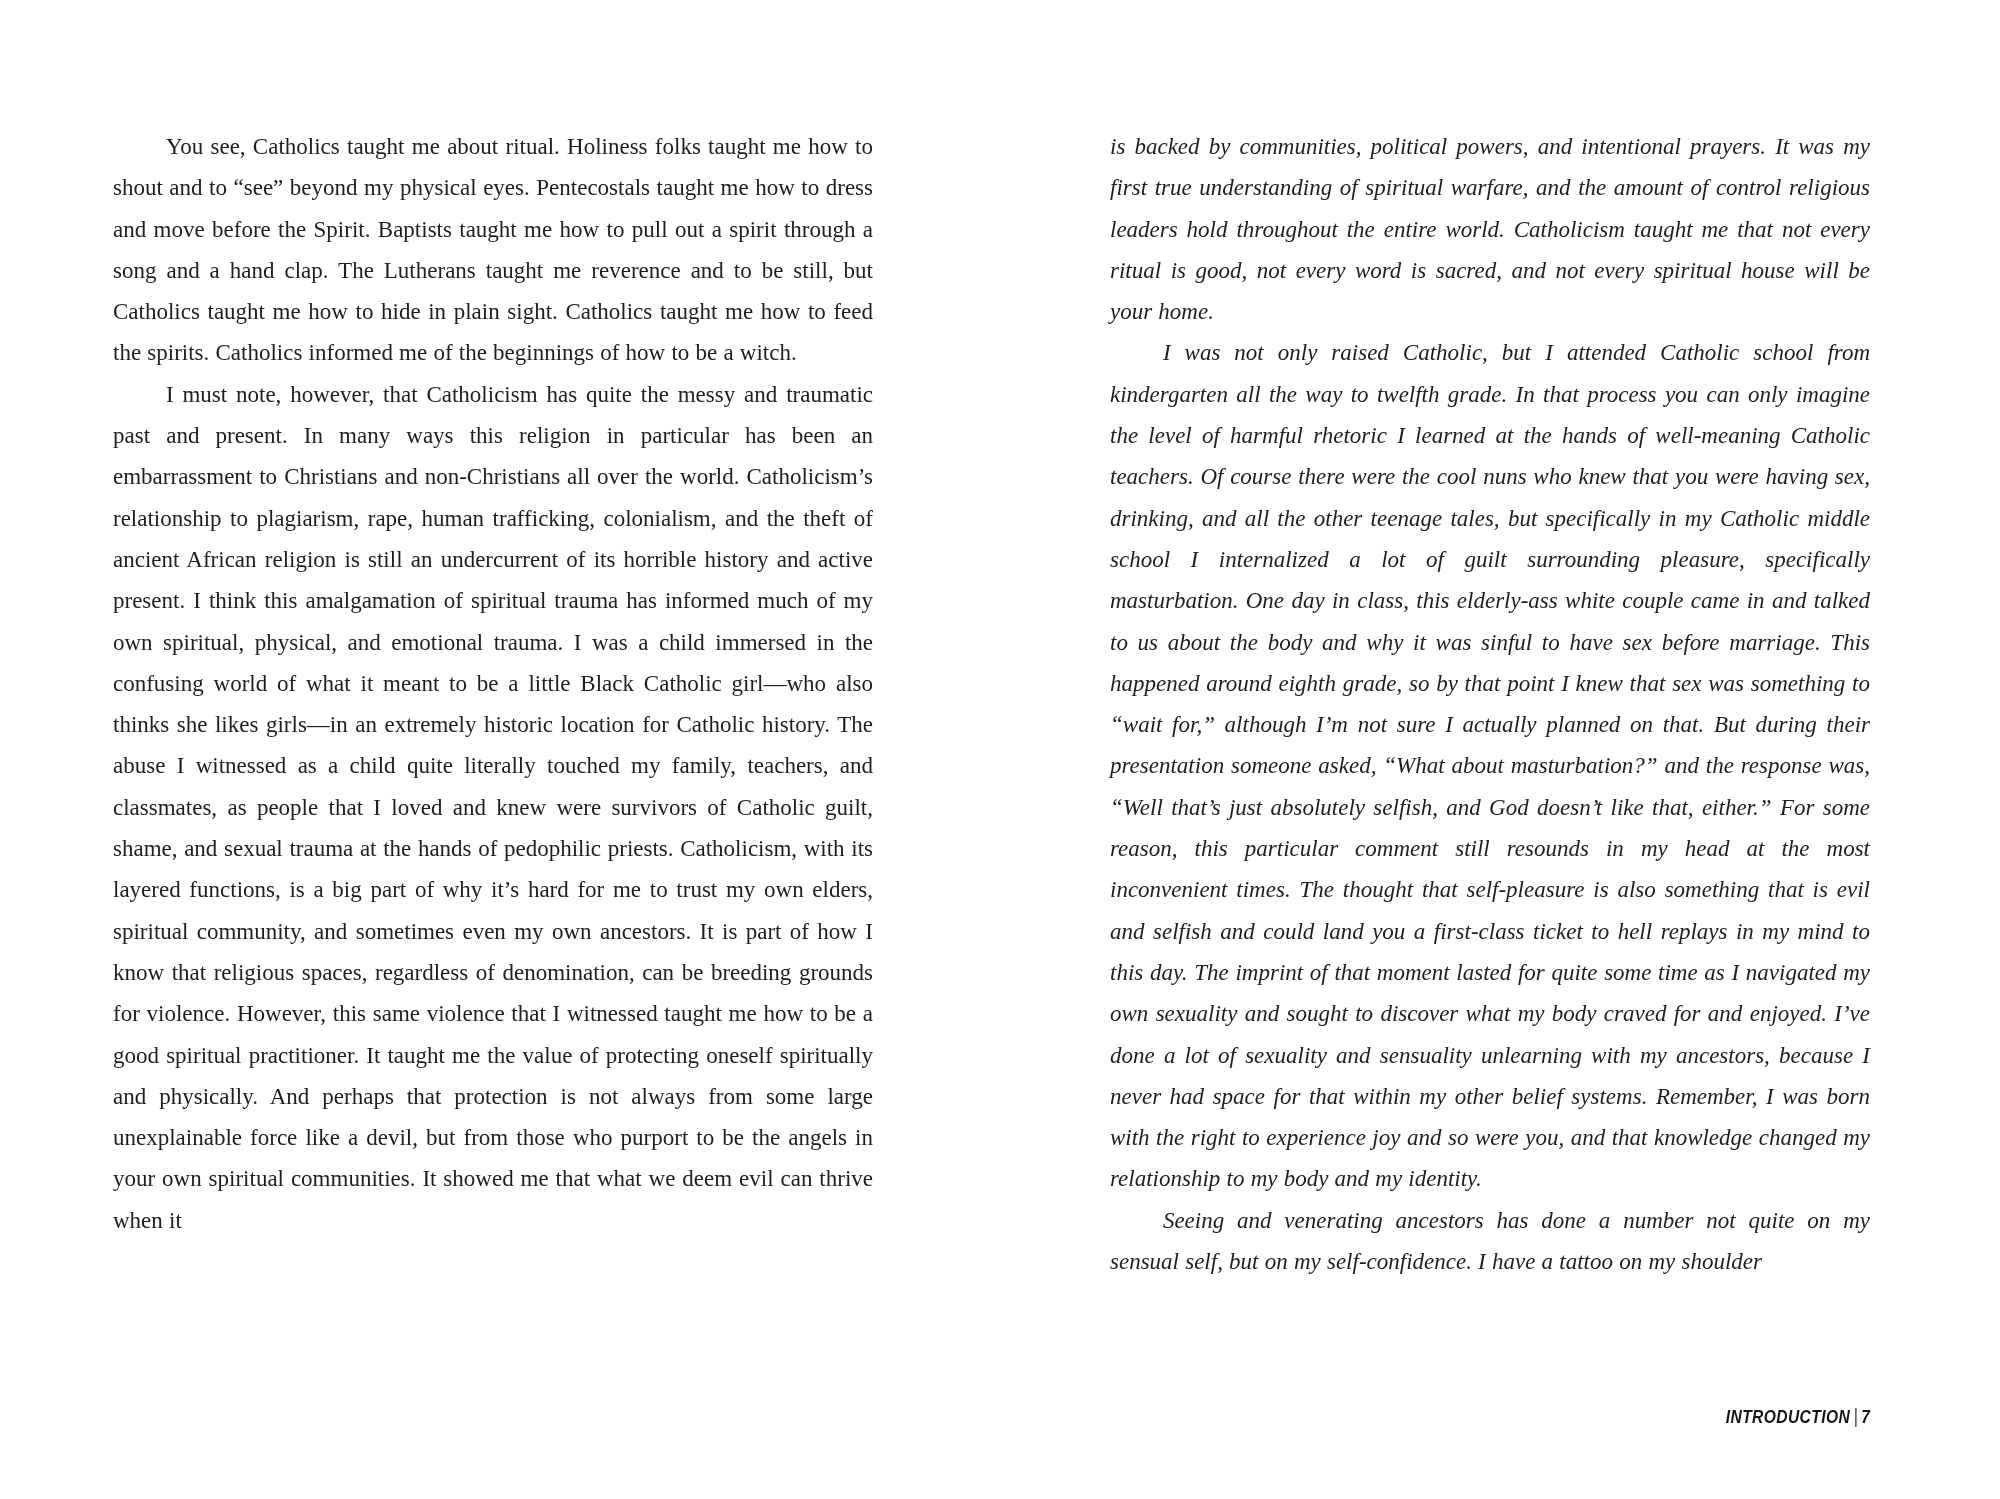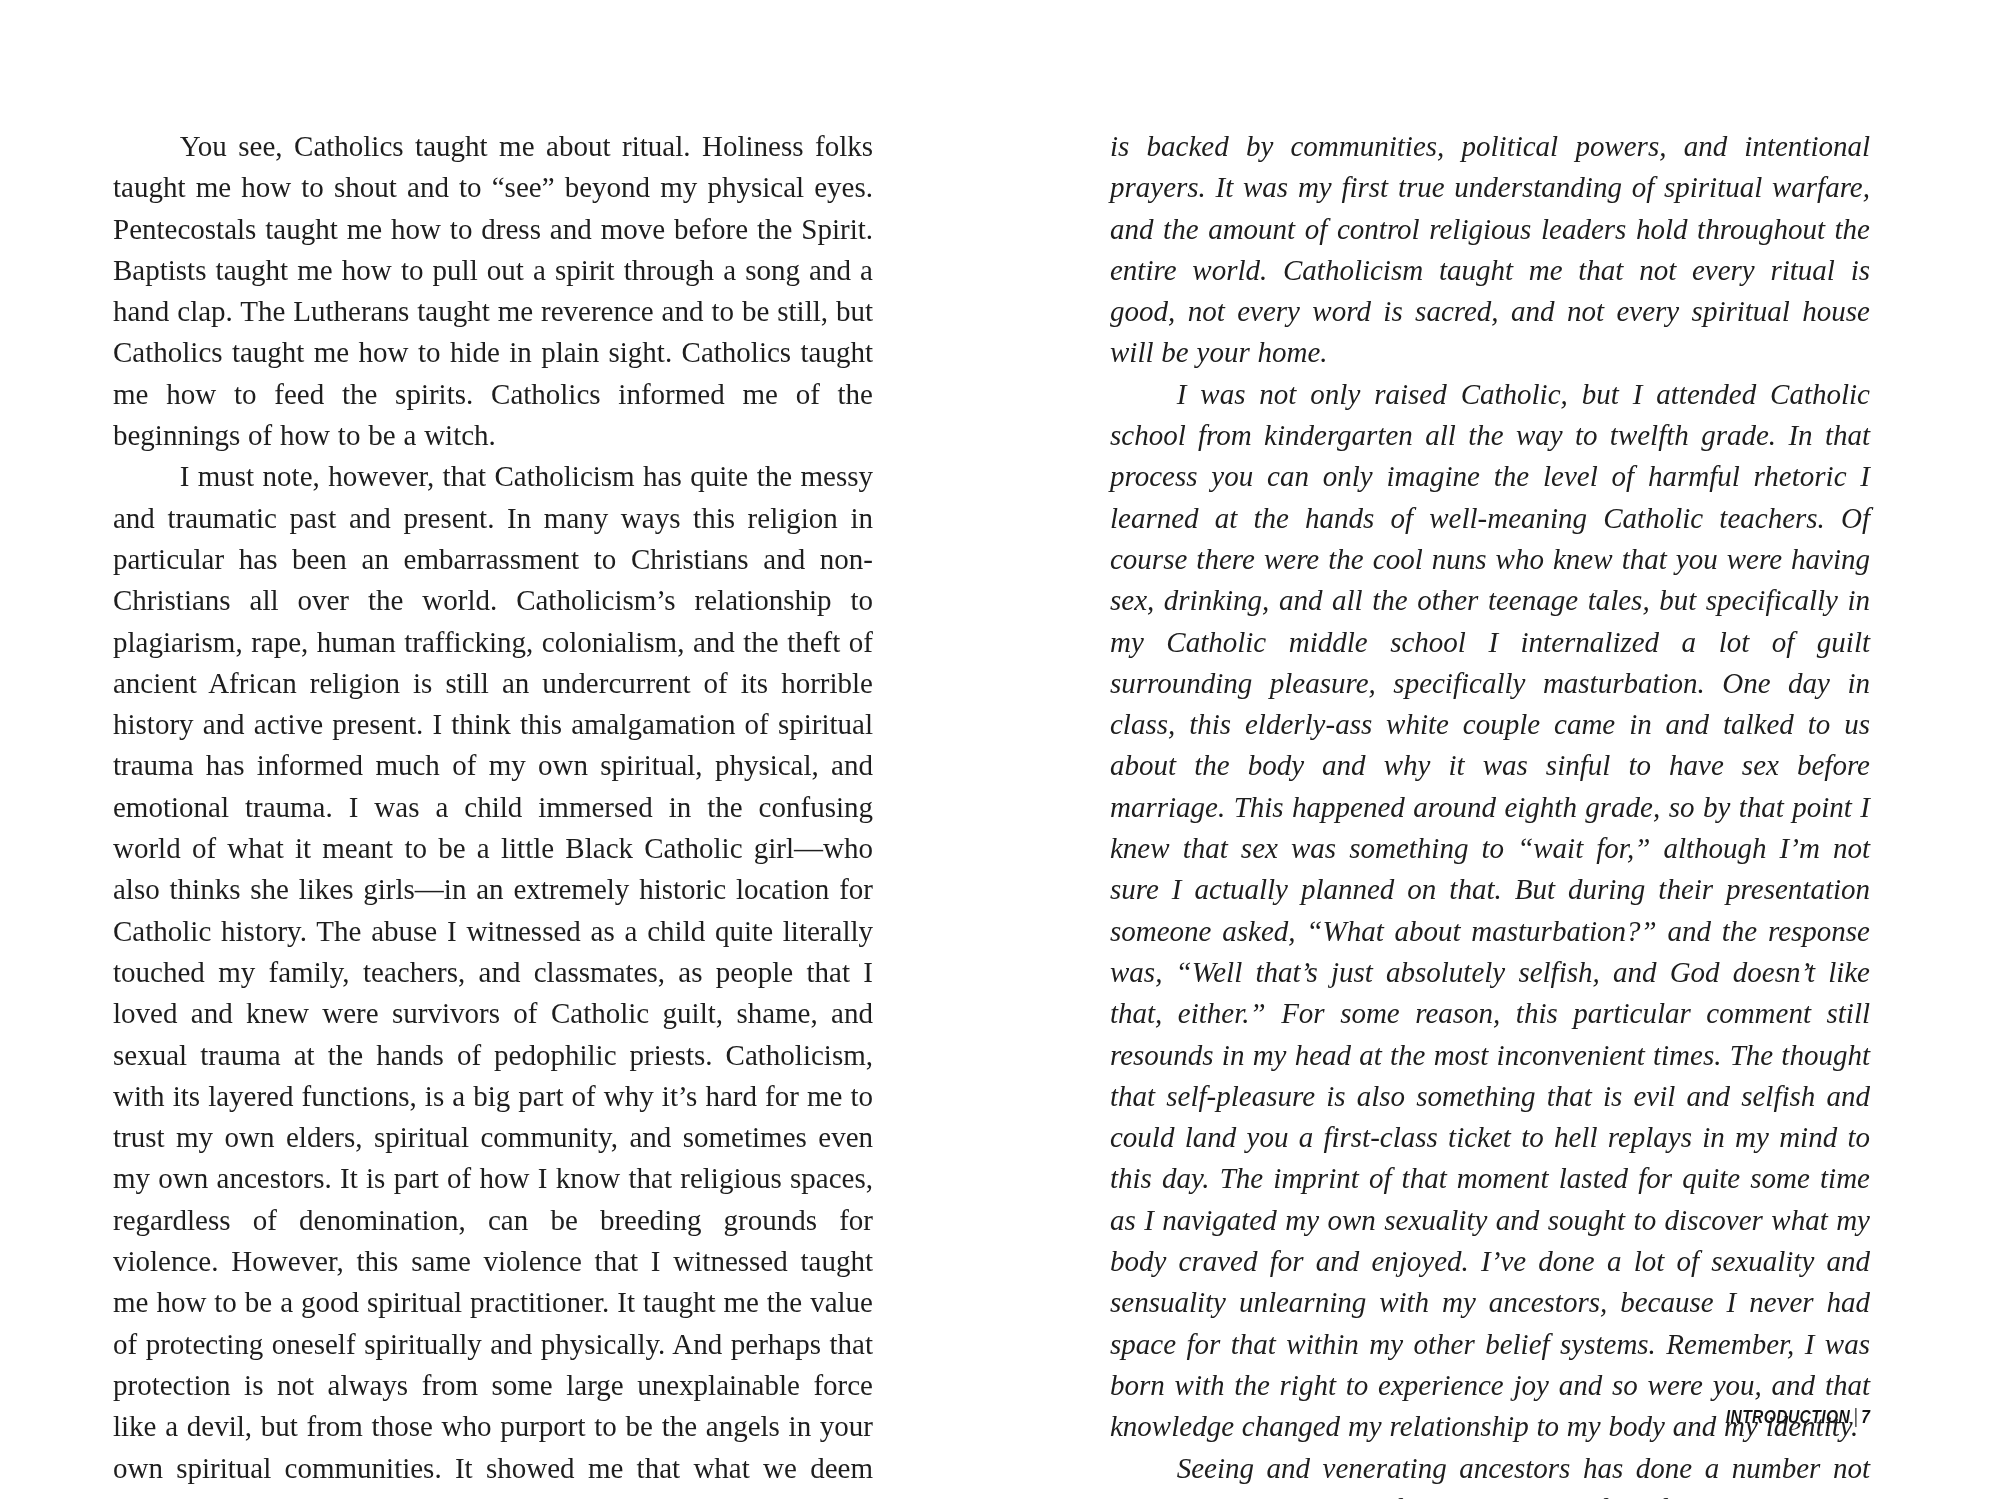--- a/index.html
+++ b/index.html
@@ -30,21 +30,21 @@
   .page-right { left: 1110px; width: 760px; font-style: italic; }
 
   .text-block {
     position: absolute;
     top: 126px;
     left: 0;
     right: 0;
   }
   .para {
     margin: 0;
-    font-size: 29px;
+    font-size: 23px;
     line-height: 41.3px;
     text-align: justify;
     text-indent: 2.3em;
     hyphens: auto;
     -webkit-hyphens: auto;
     word-spacing: 0.02em;
   }
   .para.no-indent {
     text-indent: 0;
   }
@@ -84,20 +84,20 @@
     <div class="text-block">
       <p class="para">You see, Catholics taught me about ritual. Holiness folks taught me how to shout and to “see” beyond my physical eyes. Pentecostals taught me how to dress and move before the Spirit. Baptists taught me how to pull out a spirit through a song and a hand clap. The Lutherans taught me reverence and to be still, but Catholics taught me how to hide in plain sight. Catholics taught me how to feed the spirits. Catholics informed me of the beginnings of how to be a witch.</p>
       <p class="para">I must note, however, that Catholicism has quite the messy and traumatic past and present. In many ways this religion in particular has been an embarrassment to Christians and non-Christians all over the world. Catholicism’s relationship to plagiarism, rape, human trafficking, colonialism, and the theft of ancient African religion is still an undercurrent of its horrible history and active present. I think this amalgamation of spiritual trauma has informed much of my own spiritual, physical, and emotional trauma. I was a child immersed in the confusing world of what it meant to be a little Black Catholic girl—who also thinks she likes girls—in an extremely historic location for Catholic history. The abuse I witnessed as a child quite literally touched my family, teachers, and classmates, as people that I loved and knew were survivors of Catholic guilt, shame, and sexual trauma at the hands of pedophilic priests. Catholicism, with its layered functions, is a big part of why it’s hard for me to trust my own elders, spiritual community, and sometimes even my own ancestors. It is part of how I know that religious spaces, regardless of denomination, can be breeding grounds for violence. However, this same violence that I witnessed taught me how to be a good spiritual practitioner. It taught me the value of protecting oneself spiritually and physically. And perhaps that protection is not always from some large unexplainable force like a devil, but from those who purport to be the angels in your own spiritual communities. It showed me that what we deem evil can thrive when it</p>
     </div>
   </div>
 
   <div class="page page-right">
     <div class="text-block">
       <p class="para no-indent">is backed by communities, political powers, and intentional prayers. It was my first true understanding of spiritual warfare, and the amount of control religious leaders hold throughout the entire world. Catholicism taught me that not every ritual is good, not every word is sacred, and not every spiritual house will be your home.</p>
       <p class="para">I was not only raised Catholic, but I attended Catholic school from kindergarten all the way to twelfth grade. In that process you can only imagine the level of harmful rhetoric I learned at the hands of well-meaning Catholic teachers. Of course there were the cool nuns who knew that you were having sex, drinking, and all the other teenage tales, but specifically in my Catholic middle school I internalized a lot of guilt surrounding pleasure, specifically masturbation. One day in class, this elderly-ass white couple came in and talked to us about the body and why it was sinful to have sex before marriage. This happened around eighth grade, so by that point I knew that sex was something to “wait for,” although I’m not sure I actually planned on that. But during their presentation someone asked, “What about masturbation?” and the response was, “Well that’s just absolutely selfish, and God doesn’t like that, either.” For some reason, this particular comment still resounds in my head at the most inconvenient times. The thought that self-pleasure is also something that is evil and selfish and could land you a first-class ticket to hell replays in my mind to this day. The imprint of that moment lasted for quite some time as I navigated my own sexuality and sought to discover what my body craved for and enjoyed. I’ve done a lot of sexuality and sensuality unlearning with my ancestors, because I never had space for that within my other belief systems. Remember, I was born with the right to experience joy and so were you, and that knowledge changed my relationship to my body and my identity.</p>
-      <p class="para">Seeing and venerating ancestors has done a number not just on my sensual self, but on my self-confidence. I have a tattoo on my shoulder</p>
+      <p class="para">Seeing and venerating ancestors has done a number not quite on my sensual self, but on my self-confidence. I have a tattoo on my shoulder</p>
     </div>
     <div class="footer footer-right">
       <span class="condense"><span>INTRODUCTION</span><span class="sep">|</span><span>7</span></span>
     </div>
   </div>
 
 </div>
 
 </body></html>

